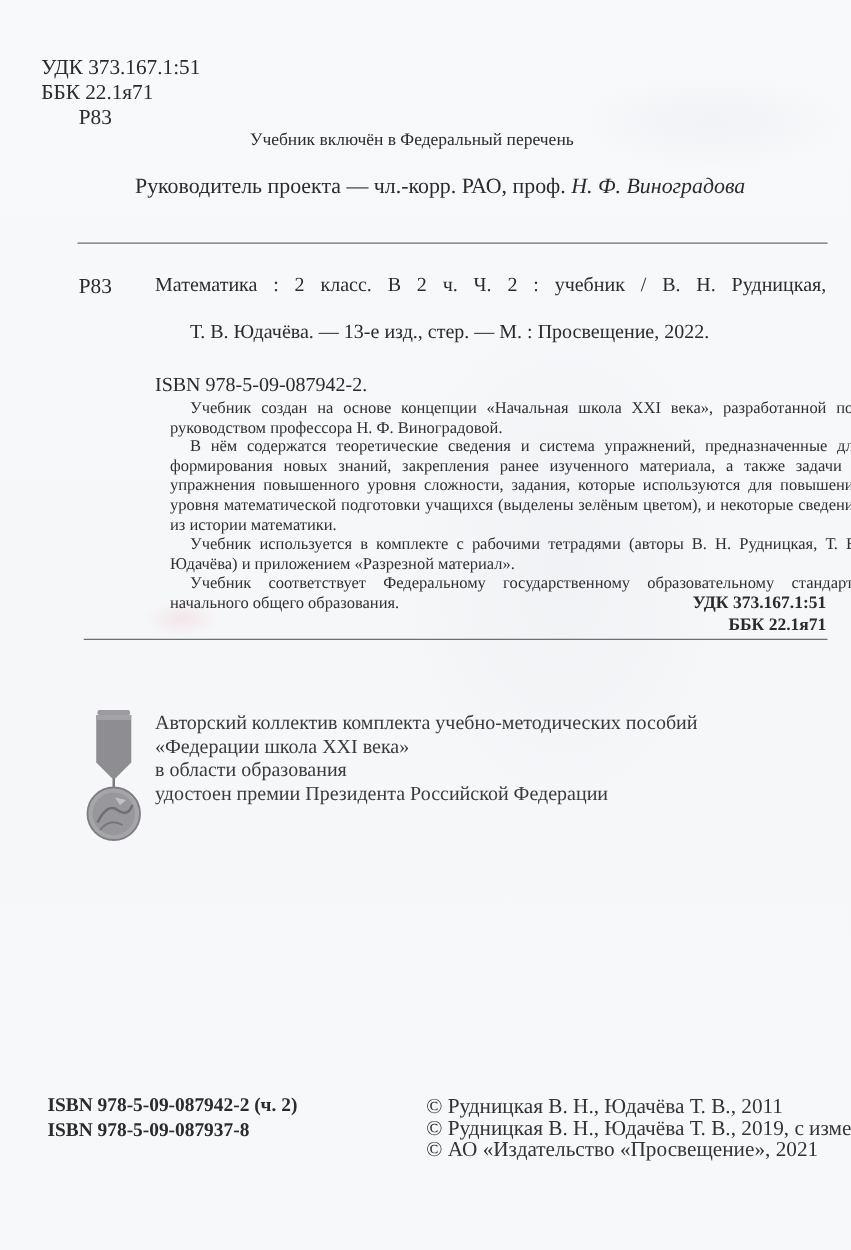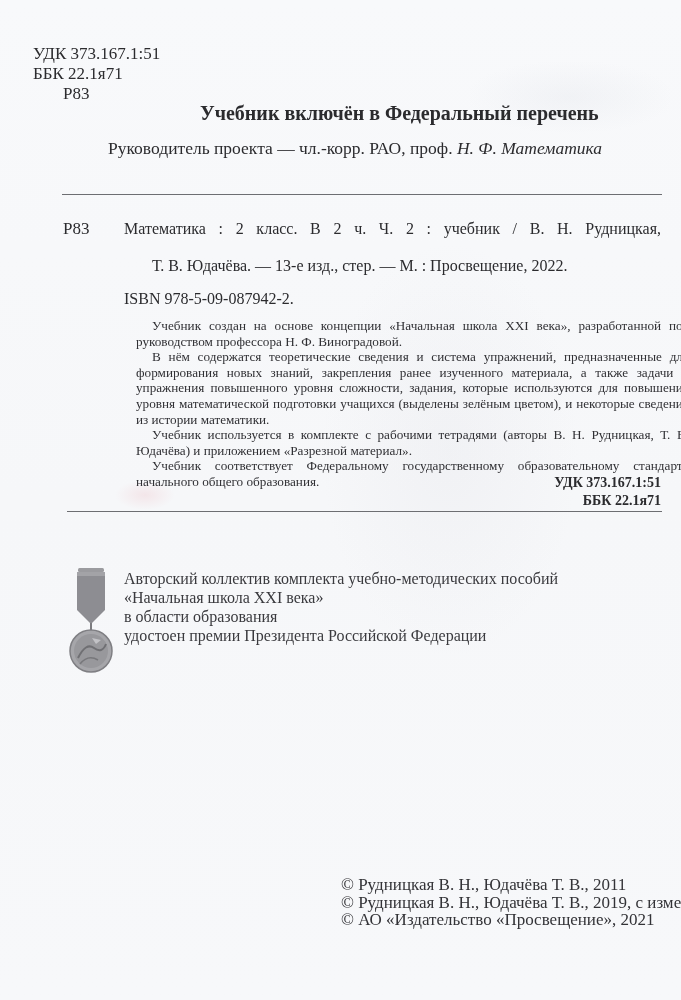--- a/index.html
+++ b/index.html
@@ -43,42 +43,42 @@
       background: radial-gradient(ellipse at center, rgba(200,205,215,0.15) 0%, rgba(255,255,255,0) 75%);
     }
 
     .abs { position: absolute; white-space: nowrap; }
 
     
     .udk-top   { left: 33px; top: 44px; font-size: 17px; line-height: 20px; }
     .bbk-top   { left: 33px; top: 64px; font-size: 17px; line-height: 20px; }
     .p83-top   { left: 63px; top: 84px; font-size: 17px; line-height: 20px; }
 
-    .fed-list  { left: 200px; top: 103px; font-size: 20px; font-weight: bold; line-height: 20px; }
+    .fed-list  { left: 200px; top: 103px; font-size: 14px; font-weight: normal; line-height: 20px; }
 
     .leader    { left: 108px; top: 137px; font-size: 17.5px; line-height: 22px; }
     .leader .italic { font-style: italic; }
 
     .rule { position: absolute; height: 1px; background: #6d6e72; }
     .rule-top    { left: 62px; top: 194px; width: 600px; }
     .rule-bottom { left: 67px; top: 511px; width: 595px; }
 
     
     .card-author { left: 109px; top: 198px; font-size: 17px; font-weight: bold; line-height: 22px; }
     .card-p83    { left: 63px;  top: 219px; font-size: 17px; line-height: 20px; }
     .card-text {
       position: absolute;
       left: 108px; width: 553px;
       font-size: 16px; line-height: 20px;
     }
     .card-line1 { top: 219px; left: 124px; width: 537px; text-align: justify; text-align-last: justify; white-space: nowrap; }
     .card-line2 { top: 256px; margin-left: 44px; }
     .card-isbn1 { top: 259px; left: 124px; }
     .card-part  { top: 279px; left: 124px; }
-    .card-isbn2 { top: 289px; left: 124px; font-family: Liberation Serif, serif; }
+    .card-isbn2 { top: 299px; left: 124px; font-family: Liberation Serif, serif; }
 
     .annot {
       position: absolute;
       left: 108px; width: 553px;
       font-size: 13.2px; line-height: 15.6px;
       text-align: justify;
       color: #303034;
       margin-left: 28px;
     }
     .annot p { margin: 0; text-indent: 16px; }
@@ -126,21 +126,21 @@
   <div class="bleed bleed-logo"></div>
 
   <div class="abs udk-top">УДК 373.167.1:51</div>
   <div class="abs bbk-top">ББК 22.1я71</div>
   <div class="abs p83-top">Р83</div>
 
   <div class="abs fed-list">Учебник включён в Федеральный перечень</div>
 
   <div class="abs leader">
     <span>Руководитель проекта — чл.-корр. РАО, проф.</span>
-    <span class="italic">Н. Ф. Математика</span>
+    <span class="italic">Н. Ф. Виноградова</span>
   </div>
 
   <div class="rule rule-top"></div>
 
   <div class="abs card-p83">Р83</div>
   <div class="card-text card-line1">Математика : 2 класс. В 2 ч. Ч. 2 : учебник / В. Н. Рудницкая,</div>
   <div class="card-text card-line2">Т. В. Юдачёва. — 13-е изд., стер. — М. : Просвещение, 2022.</div>
   <div class="card-text card-isbn2">ISBN 978-5-09-087942-2.</div>
 
   <div class="annot annot-block">
@@ -164,25 +164,29 @@
       <circle cx="23" cy="83" r="21" fill="#a6a6aa" stroke="#7f7f83" stroke-width="1.5"></circle>
       <circle cx="23" cy="83" r="17" fill="#98989c"></circle>
       <path d="M10 90 Q18 74 26 80 T38 76" stroke="#6f6f73" stroke-width="2" fill="none"></path>
       <path d="M12 96 Q20 86 30 92" stroke="#77777b" stroke-width="1.6" fill="none"></path>
       <path d="M24 70 L33 72 L28 76 Z" fill="#c2c2c6"></path>
     </svg>
   </div>
 
   <div class="award-text">
     <div>Авторский коллектив комплекта учебно-методических пособий</div>
-    <div>«Начальная школа XXI века»</div>
+    <div>«Федерации школа XXI века»</div>
     <div>в области образования</div>
     <div>удостоен премии Президента Российской Федерации</div>
   </div>
 
+  <div class="isbn-bottom">
+    <div>ISBN 978-5-09-087942-2 (ч. 2)</div>
+    <div>ISBN 978-5-09-087937-8</div>
+  </div>
 
   <div class="copyrights">
     <div>© Рудницкая В. Н., Юдачёва Т. В., 2011</div>
     <div>© Рудницкая В. Н., Юдачёва Т. В., 2019, с изменениями</div>
     <div>© АО «Издательство «Просвещение», 2021</div>
   </div>
 
 </div>
 
 </body></html>

